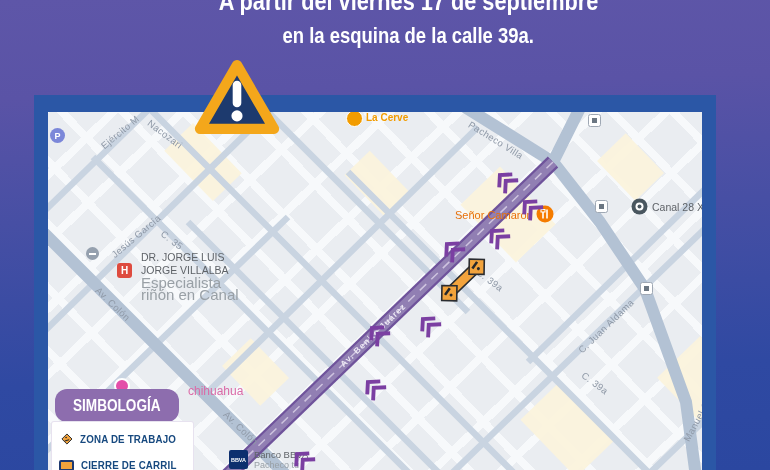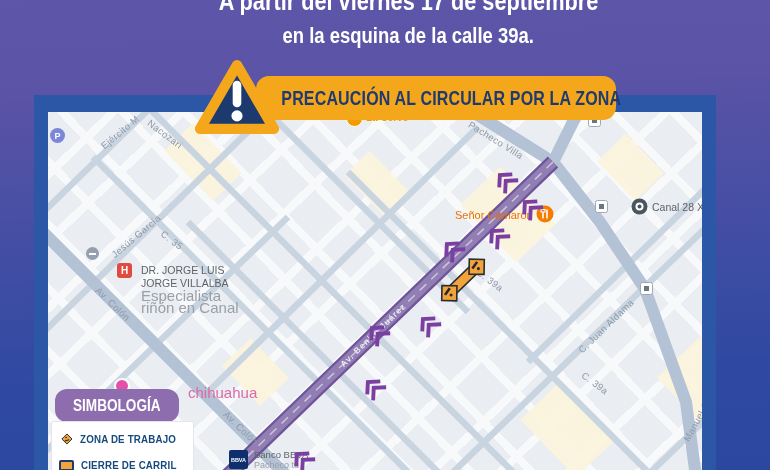--- a/index.html
+++ b/index.html
@@ -29,21 +29,21 @@
   #workzone{position:absolute;left:375px;top:128px;z-index:6;}
   .slabel{position:absolute;z-index:3;font-size:9.5px;color:#8F99A7;letter-spacing:.4px;white-space:nowrap;transform-origin:center;}
   .slabel.on-route{font-size:8.5px;font-weight:bold;color:#EDE9F4;letter-spacing:1px;z-index:4;}
   .poi{position:absolute;z-index:4;white-space:nowrap;}
   .poi-ic{position:absolute;z-index:4;display:flex;align-items:center;justify-content:center;}
   .circle{border-radius:50%;}
   .hosp-name{font-size:10.5px;color:#5F6368;line-height:13px;}
   .hosp-sub{font-size:15px;color:#99A0A6;line-height:11.5px;}
   .orange-poi{font-size:11px;color:#E8710A;}
   .gray-poi{font-size:10.5px;color:#5F6368;}
-  .pink-poi{font-size:15px;color:#DB6BA8;}
+  .pink-poi{font-size:12px;color:#DB6BA8;}
   .bank1{font-size:9.5px;color:#5F6368;line-height:11px;}
   .bank2{font-size:9px;color:#99A0A6;line-height:10px;}
   .transit{width:11px;height:11px;background:#fff;border:1px solid #9FA8B4;border-radius:2.5px;}
   .transit>div{width:5px;height:5px;background:#6B7682;margin:2px auto;}
   
   #legend-title{position:absolute;left:7px;top:277px;width:124px;height:33px;background:#8D6DAE;border-radius:12px;
     z-index:7;display:flex;align-items:center;justify-content:center;color:#fff;font-weight:bold;font-size:17px;}
   #legend-panel{position:absolute;left:4px;top:310px;width:141px;height:62px;background:#fff;border-radius:2px;
     z-index:7;box-shadow:0 0 0 1px #E7E2EF;padding-top:7px;box-sizing:border-box;}
   .leg-row{display:flex;align-items:center;gap:7px;margin:0 0 6px 9px;height:20px;}
@@ -110,21 +110,21 @@
           <circle cx="-19" cy="-2.5" r="1.5" fill="#26282B"></circle>
             <path d="M-23,2 L-15,0.5 L-14.5,3 L-22.5,4.5 Z" fill="#26282B"></path>
           <circle cx="19" cy="-2.5" r="1.5" fill="#26282B"></circle>
             <path d="M15,2 L23,0.5 L23.5,3 L15.5,4.5 Z" fill="#26282B"></path>
         </g>
       </svg>
 
       <div class="poi-ic circle" style="left:2px;top:16px;width:15px;height:15px;background:#7B87D9;color:#fff;font-size:9px;font-weight:bold;">P</div>
 
       <div class="poi-ic" style="left:69px;top:151px;width:15px;height:15px;background:#DE4B3F;border-radius:3px;color:#fff;font-size:10px;font-weight:bold;">H</div>
-      <div class="poi" style="left:93px;top:152px">
+      <div class="poi" style="left:93px;top:139px">
         <div class="hosp-name">DR. JORGE LUIS</div>
         <div class="hosp-name">JORGE VILLALBA</div>
         <div class="hosp-sub">Especialista</div>
         <div class="hosp-sub">riñón en Canal</div>
       </div>
 
       <div class="poi-ic circle" style="left:38px;top:135px;width:13px;height:13px;background:#95A0AE;">
         <div style="width:7px;height:2px;background:#fff;"></div>
       </div>
 
@@ -239,22 +239,19 @@
           </svg></div>
         <div class="chev" style="left: 254px; top: 350px;"><svg width="24" height="24" viewBox="0 0 26 26">
             <g fill="none" stroke="#7B3FA2" stroke-width="4.2">
               <polyline points="12,3 3,13 12,23"></polyline>
               <polyline points="21,3 12,13 21,23"></polyline>
             </g>
           </svg></div>
       </div>
   </div>
 
-  <div id="banner">
-    <span class="txt cond">PRECAUCIÓN AL CIRCULAR POR LA ZONA</span>
-  </div>
   <svg id="tri" viewBox="0 0 100 88">
     <path d="M50,7 L93,81 L7,81 Z" fill="#1D3A6E" stroke="#F4A71B" stroke-width="12" stroke-linejoin="round"></path>
     <rect x="45" y="25" width="10" height="31" rx="5" fill="#fff"></rect>
     <circle cx="50" cy="66" r="6.5" fill="#fff"></circle>
   </svg>
 
 </div>
 
 </body></html>

